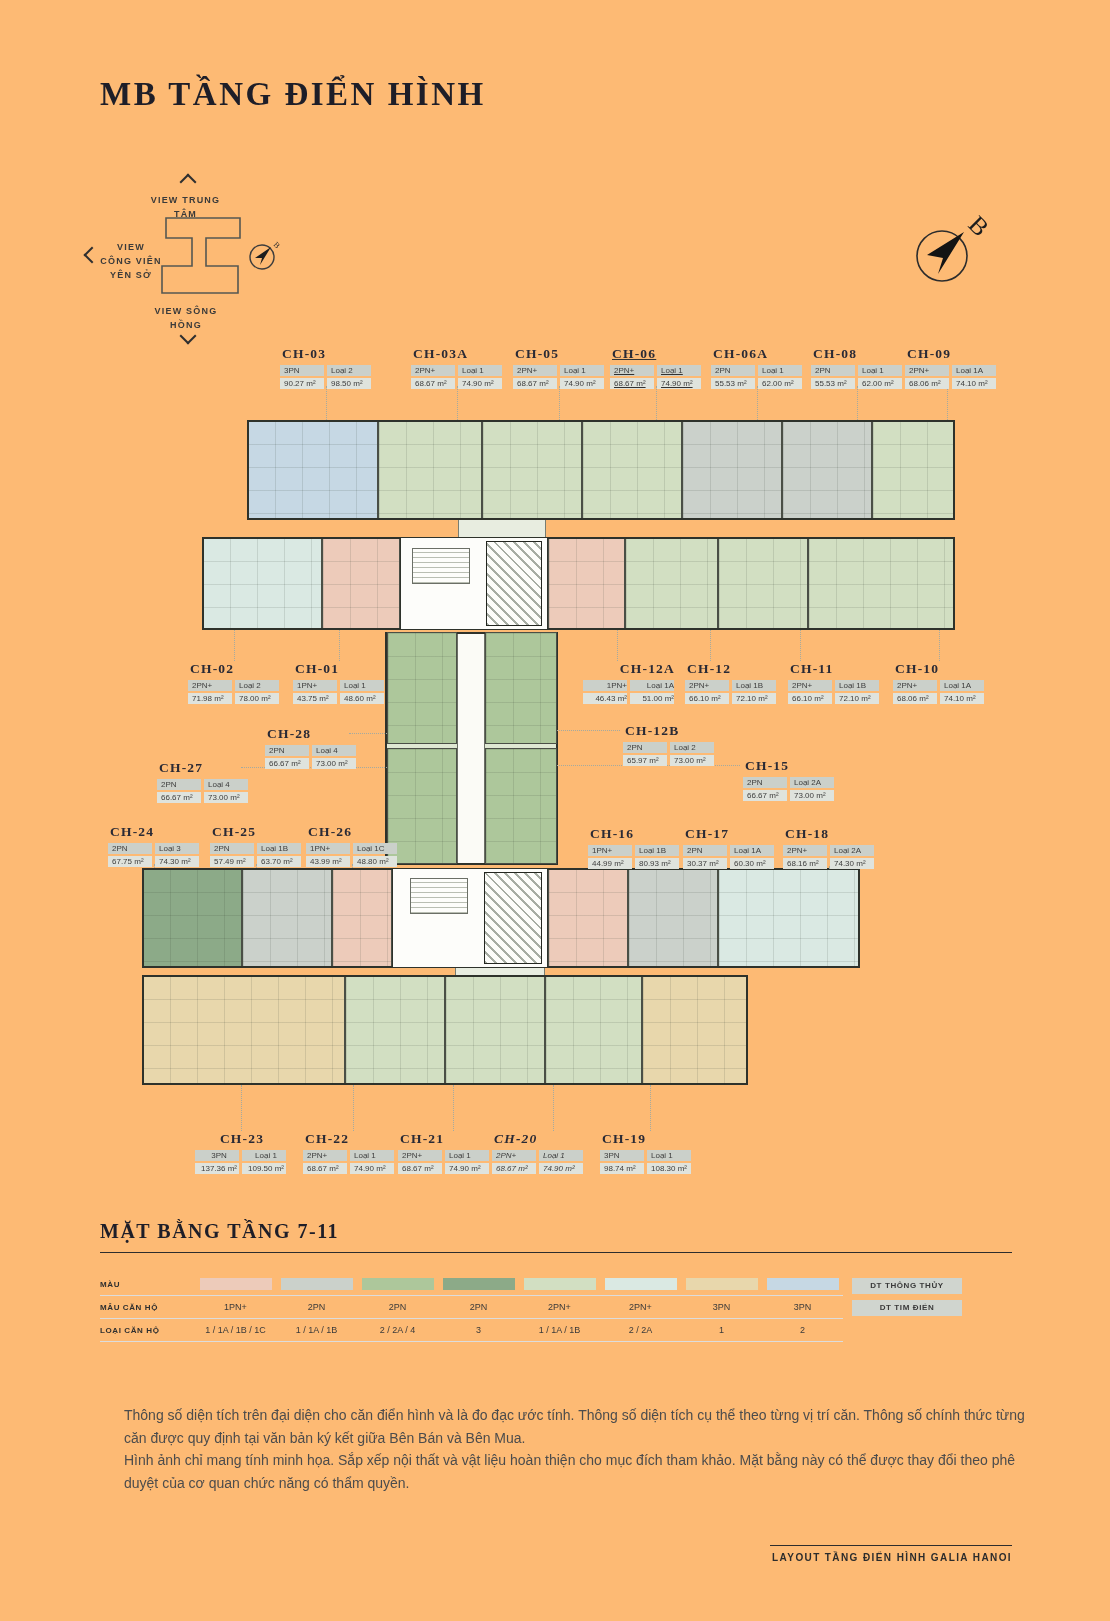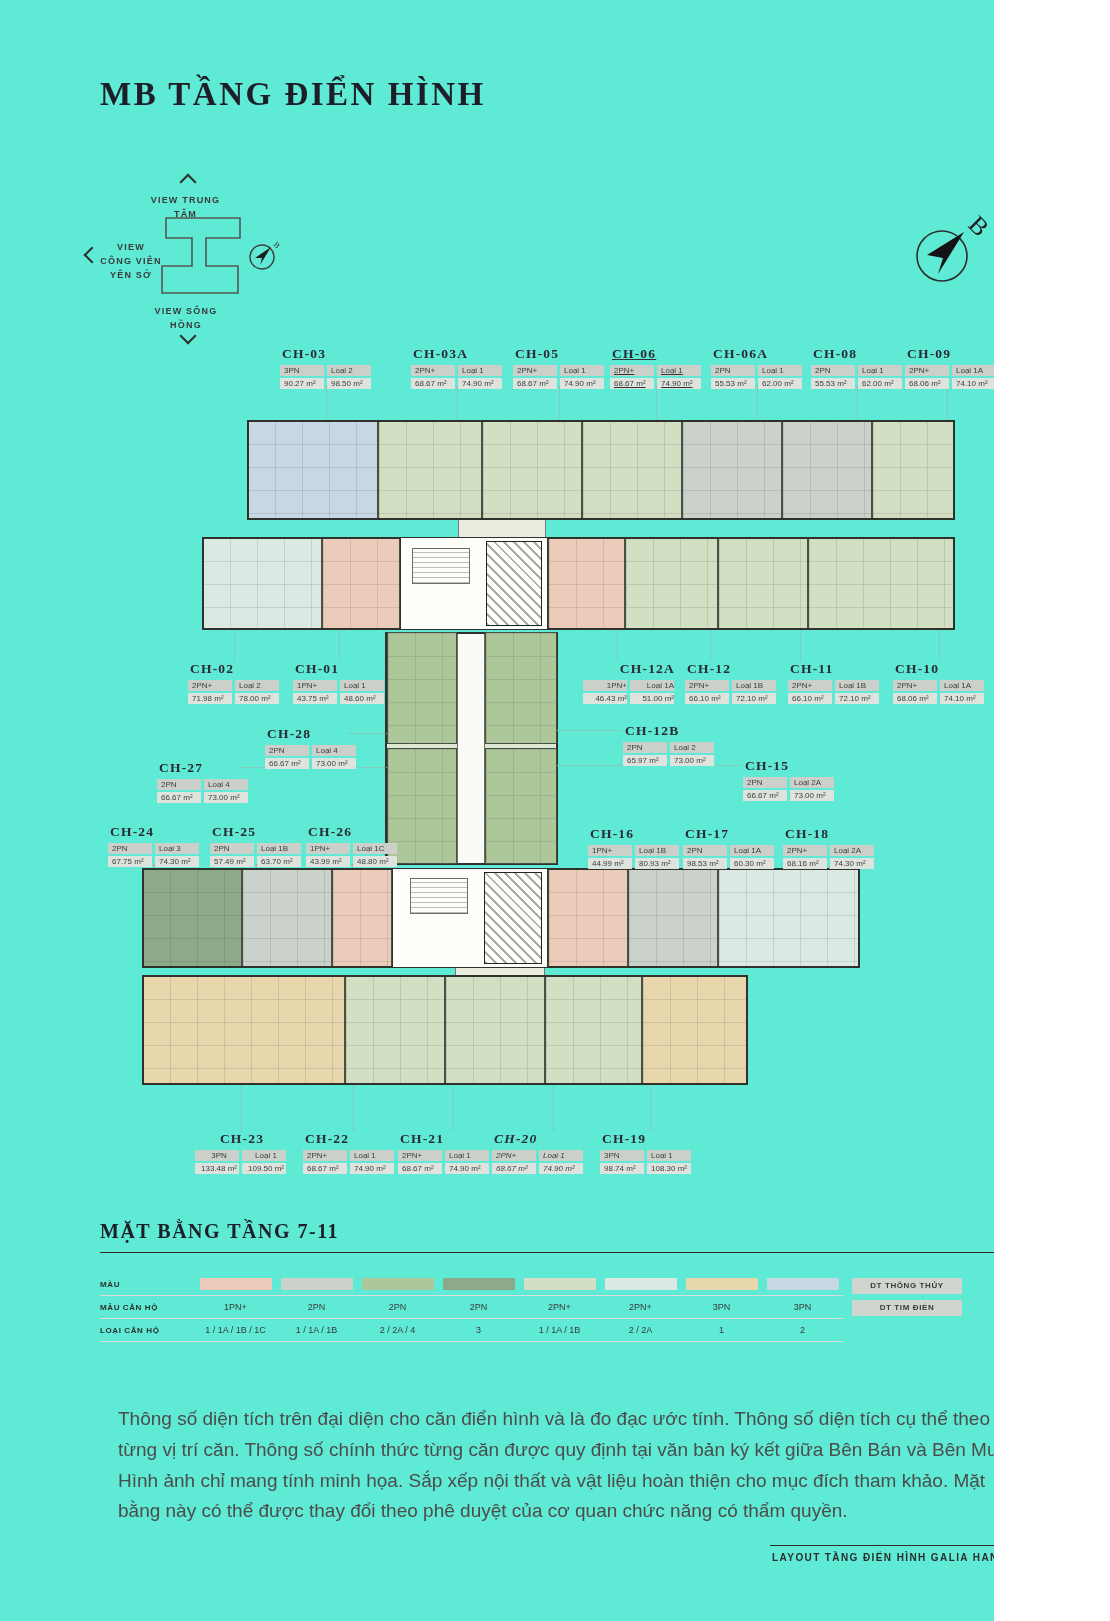--- a/index.html
+++ b/index.html
@@ -1,17 +1,17 @@
 <!DOCTYPE html>
 <html><head>
 <meta charset="utf-8">
 <style>
   *{margin:0;padding:0;box-sizing:border-box}
   body{background:#ffffff}
-  .page{position:relative;width:994px;height:1621px;background:#5eead4;overflow:hidden;
+  .page{position:relative;width:1110px;height:1621px;background:#fdba74;overflow:hidden;
         font-family:"Liberation Sans",sans-serif;color:#333}
   .page-title{position:absolute;left:100px;top:76px;font-family:"Liberation Serif","DejaVu Serif",serif;
         font-size:33px;font-weight:600;letter-spacing:2.5px;color:#1e1e28}
   
   .view-label{position:absolute;font-size:9px;font-weight:bold;letter-spacing:1.2px;color:#3a3a3a;
         text-align:center;line-height:1.55;text-transform:uppercase}
   .chev{position:absolute;width:12px;height:12px;border-top:2.5px solid #2f2f2f;border-left:2.5px solid #2f2f2f}
   .minimap-svg,.compass-svg{position:absolute}
   
   .floor-plan{position:absolute;left:0;top:0;width:1110px;height:1621px}
@@ -44,21 +44,21 @@
         letter-spacing:1.5px;color:#1e1e28}
   .legend-rule{border-top:1px solid #2d2d2d;margin-top:9px}
   .legend-grid{margin-top:20px;width:743px}
   .lrow{display:flex;align-items:center;height:23px;border-bottom:1px solid #dcdcdc}
   .lrow-label{width:95px;font-size:8px;font-weight:bold;letter-spacing:.6px;color:#2f2f2f}
   .lcell{width:81px;text-align:center;font-size:9px;color:#3a3a3a}
   .swatch{display:inline-block;width:72px;height:12px;vertical-align:middle}
   .dt-box{position:absolute;width:110px;height:16px;background:#d0d5cf;color:#3a3a3a;
         font-size:8px;font-weight:bold;letter-spacing:.6px;line-height:16px;text-align:center}
   
-  .notes{position:absolute;left:118px;top:1404px;width:908px;font-size:19px;color:#4c4c4c;line-height:1.62}
+  .notes{position:absolute;left:124px;top:1404px;width:908px;font-size:14px;color:#4c4c4c;line-height:1.62}
   .footer-rule{position:absolute;left:770px;top:1545px;width:242px;border-top:1.5px solid #2d2d2d}
   .footer-label{position:absolute;left:640px;top:1552px;width:372px;text-align:right;
         font-size:10px;font-weight:bold;letter-spacing:1.4px;color:#2c2c2c}
 </style>
 </head>
 <body>
 
 <div class="page">
 
   <h1 class="page-title">MB TẦNG ĐIỂN HÌNH</h1>
@@ -336,41 +336,41 @@
           <div class="u-cell c2">44.99 m²</div>
           <div class="u-cell c2">80.93 m²</div>
         </div>
       </div>
       <div class="leader" style="left: 710px; top: 866px; height: 2px;"></div>
       <div class="unit-label" style="left: 683px; top: 826px;">
         <div class="u-title">CH-17</div>
         <div class="u-table">
           <div class="u-cell c1">2PN</div>
           <div class="u-cell c1">Loại 1A</div>
-          <div class="u-cell c2">98.53 m²</div>
+          <div class="u-cell c2">30.37 m²</div>
           <div class="u-cell c2">60.30 m²</div>
         </div>
       </div>
       <div class="leader" style="left: 829px; top: 866px; height: 2px;"></div>
       <div class="unit-label" style="left: 783px; top: 826px;">
         <div class="u-title">CH-18</div>
         <div class="u-table">
           <div class="u-cell c1">2PN+</div>
           <div class="u-cell c1">Loại 2A</div>
           <div class="u-cell c2">68.16 m²</div>
           <div class="u-cell c2">74.30 m²</div>
         </div>
       </div>
       <div class="leader" style="left: 241px; top: 1085px; height: 46px;"></div>
       <div class="unit-label" style="left: 195px; top: 1131px; text-align: center;">
         <div class="u-title">CH-23</div>
         <div class="u-table">
           <div class="u-cell c1">3PN</div>
           <div class="u-cell c1">Loại 1</div>
-          <div class="u-cell c2">133.48 m²</div>
+          <div class="u-cell c2">137.36 m²</div>
           <div class="u-cell c2">109.50 m²</div>
         </div>
       </div>
       <div class="leader" style="left: 353px; top: 1085px; height: 46px;"></div>
       <div class="unit-label" style="left: 303px; top: 1131px;">
         <div class="u-title">CH-22</div>
         <div class="u-table">
           <div class="u-cell c1">2PN+</div>
           <div class="u-cell c1">Loại 1</div>
           <div class="u-cell c2">68.67 m²</div>

